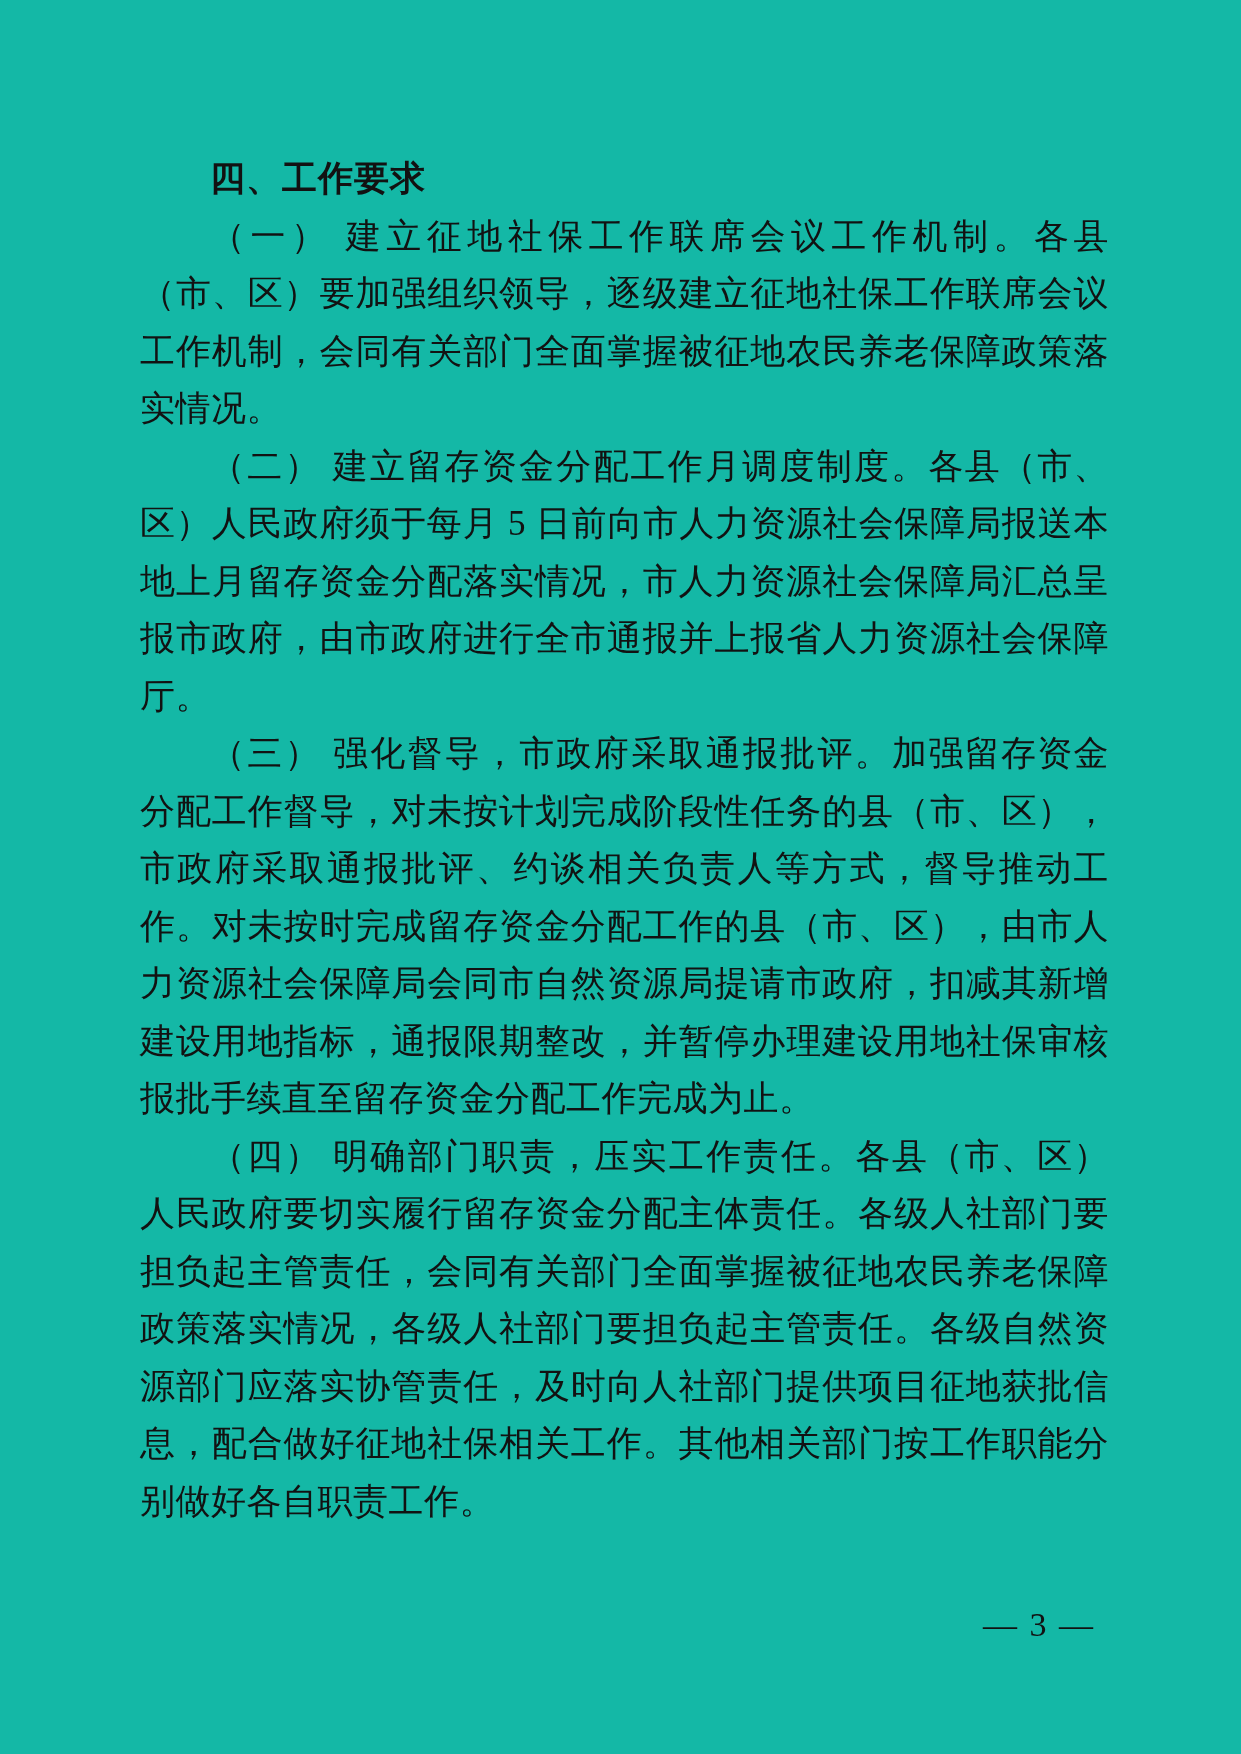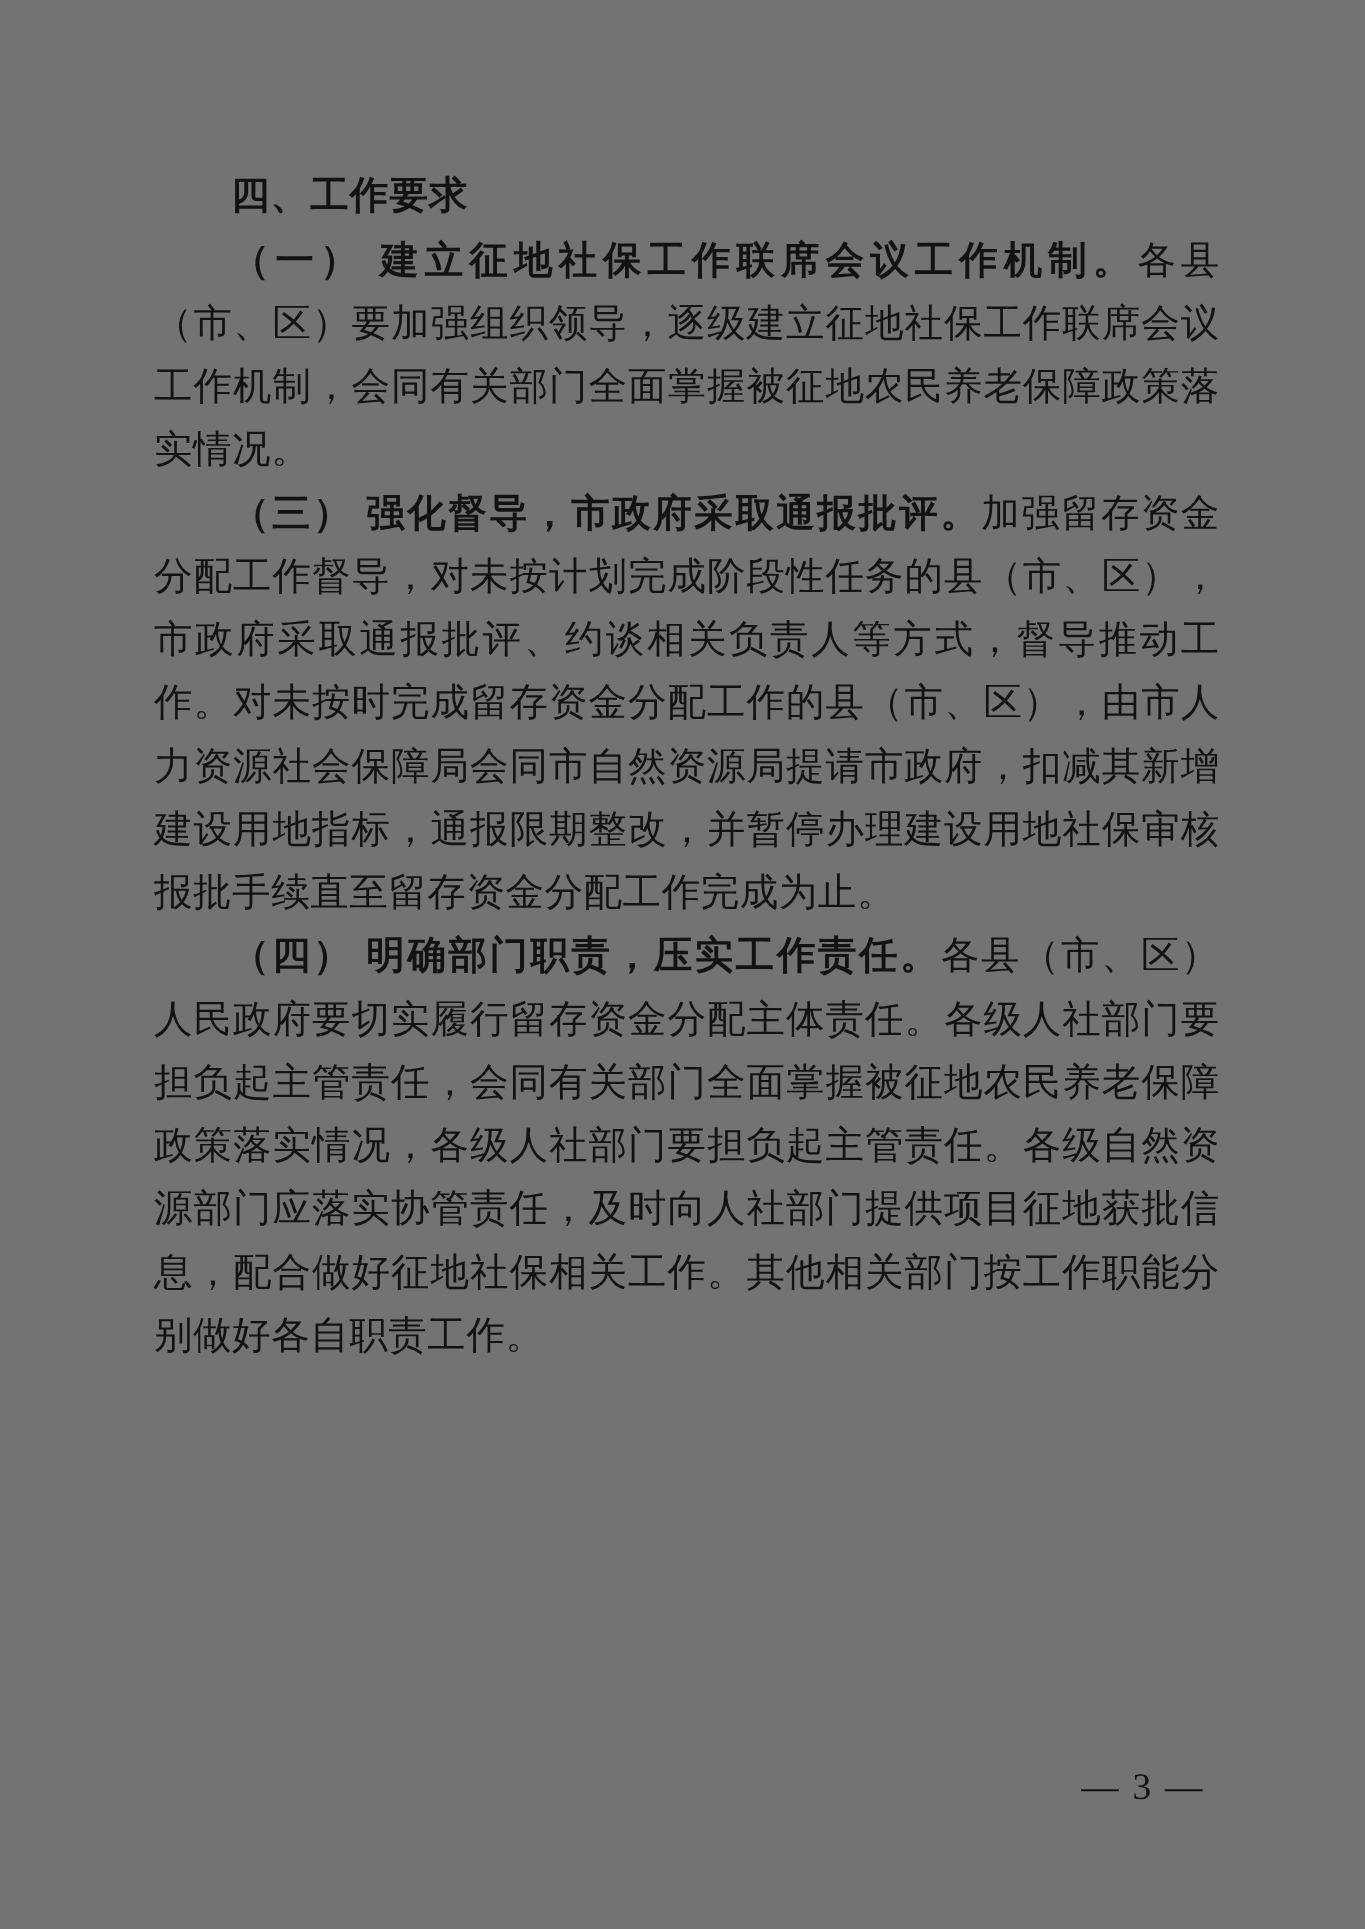--- a/index.html
+++ b/index.html
@@ -5,21 +5,21 @@
   html, body {
     margin: 0;
     padding: 0;
     background: #ffffff;
   }
   .page {
     position: relative;
     width: 1241px;
     height: 1754px;
     margin: 0 auto;
-    background: #737373;
+    background: #14b8a6;
     box-sizing: border-box;
     padding: 150px 132px 0 140px;
     color: #121212;
     overflow: hidden;
   }
   .doc-body {
     font-family: "Liberation Serif", "DejaVu Serif", serif;
     font-size: 35px;
     line-height: 57.5px;
     text-align: justify;
@@ -33,21 +33,21 @@
     line-height: 57.5px;
     text-indent: 2em;
     text-align: left;
     letter-spacing: 1px;
   }
   .para {
     margin: 0;
     text-indent: 2em;
   }
   .para .lead {
-    font-weight: bold;
+    font-weight: normal;
     letter-spacing: 1.5px;
   }
   .page-number {
     position: absolute;
     top: 1605px;
     right: 146px;
     font-family: "Liberation Serif", "DejaVu Serif", serif;
     font-size: 34px;
     line-height: 40px;
     letter-spacing: 2px;
@@ -57,20 +57,21 @@
 </head>
 <body>
 
 <div class="page">
   <div class="doc-body">
 
     <h2 class="sec-heading">四、工作要求</h2>
 
     <p class="para"><span class="lead">（一） 建立征地社保工作联席会议工作机制。</span><span>各县（市、区）要加强组织领导，逐级建立征地社保工作联席会议工作机制，会同有关部门全面掌握被征地农民养老保障政策落实情况。</span></p>
 
+    <p class="para"><span class="lead">（二） 建立留存资金分配工作月调度制度。</span><span>各县（市、区）人民政府须于每月 5 日前向市人力资源社会保障局报送本地上月留存资金分配落实情况，市人力资源社会保障局汇总呈报市政府，由市政府进行全市通报并上报省人力资源社会保障厅。</span></p>
 
     <p class="para"><span class="lead">（三） 强化督导，市政府采取通报批评。</span><span>加强留存资金分配工作督导，对未按计划完成阶段性任务的县（市、区），市政府采取通报批评、约谈相关负责人等方式，督导推动工作。对未按时完成留存资金分配工作的县（市、区），由市人力资源社会保障局会同市自然资源局提请市政府，扣减其新增建设用地指标，通报限期整改，并暂停办理建设用地社保审核报批手续直至留存资金分配工作完成为止。</span></p>
 
     <p class="para"><span class="lead">（四） 明确部门职责，压实工作责任。</span><span>各县（市、区）人民政府要切实履行留存资金分配主体责任。各级人社部门要担负起主管责任，会同有关部门全面掌握被征地农民养老保障政策落实情况，各级人社部门要担负起主管责任。各级自然资源部门应落实协管责任，及时向人社部门提供项目征地获批信息，配合做好征地社保相关工作。其他相关部门按工作职能分别做好各自职责工作。</span></p>
 
 
 
   </div>
 
   <div class="page-number">— 3 —</div>

